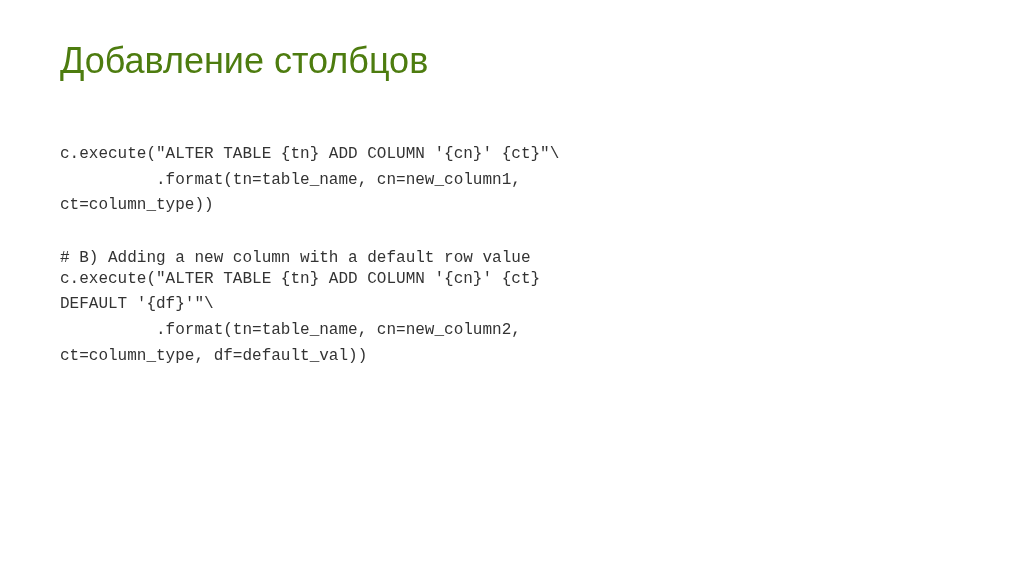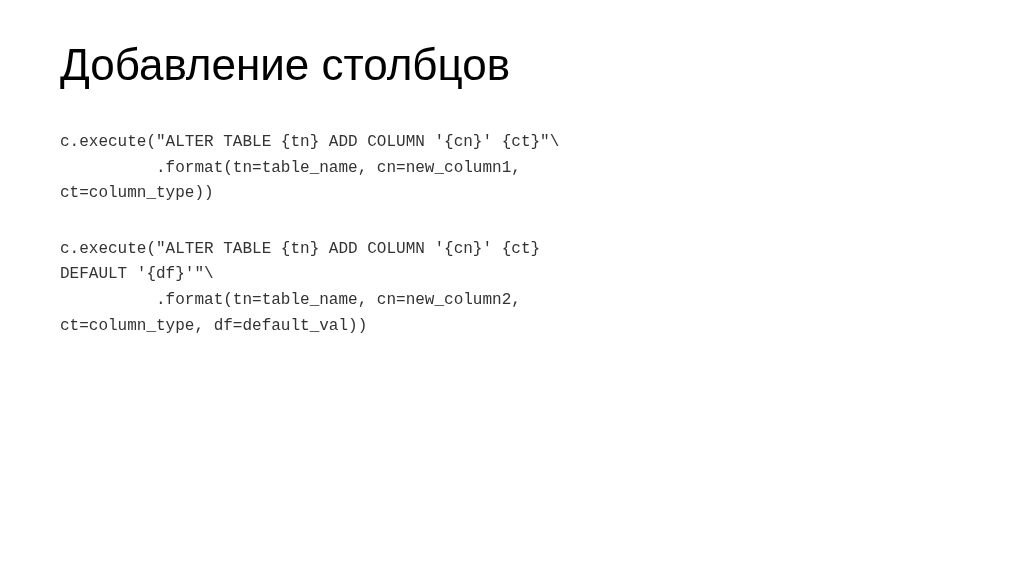--- a/index.html
+++ b/index.html
@@ -11,24 +11,24 @@
     body {
       background: #ffffff;
       font-family: 'Arial', 'Helvetica', sans-serif;
       width: 1024px;
       height: 574px;
       overflow: hidden;
       padding: 40px 60px;
     }
 
     .page-title {
-      font-size: 44px;
+      font-size: 36px;
       font-weight: 400;
-      color: #000000;
-      margin-bottom: 40px;
+      color: #4d7c0f;
+      margin-bottom: 60px;
       font-family: 'Arial', sans-serif;
     }
 
     .code-block {
       font-family: 'Courier New', Courier, monospace;
       font-size: 16px;
       color: #333333;
       line-height: 1.6;
       white-space: pre;
     }
@@ -50,19 +50,20 @@
 
 <div>
 
   <div class="code-section">
     <div class="code-block">c.execute("ALTER TABLE {tn} ADD COLUMN '{cn}' {ct}"\
           .format(tn=table_name, cn=new_column1,
 ct=column_type))</div>
   </div>
 
   <div class="code-section">
+    <div class="comment-line"># B) Adding a new column with a default row value</div>
     <div class="code-block">c.execute("ALTER TABLE {tn} ADD COLUMN '{cn}' {ct}
 DEFAULT '{df}'"\
           .format(tn=table_name, cn=new_column2,
 ct=column_type, df=default_val))</div>
   </div>
 
 </div>
 
 </body></html>

